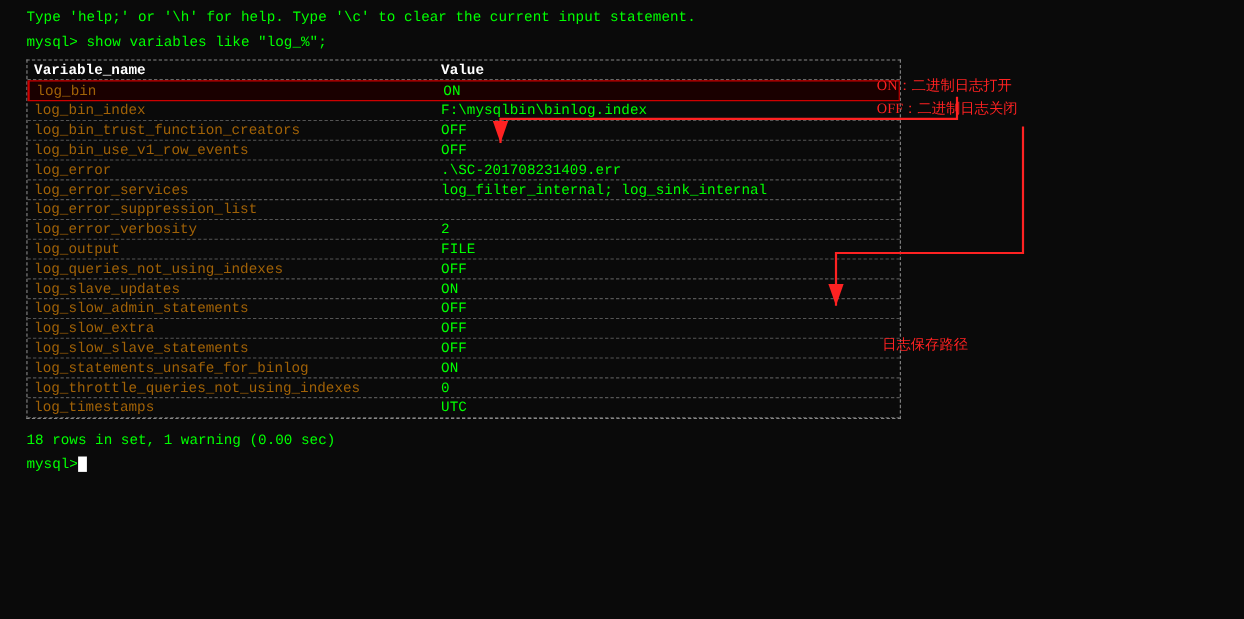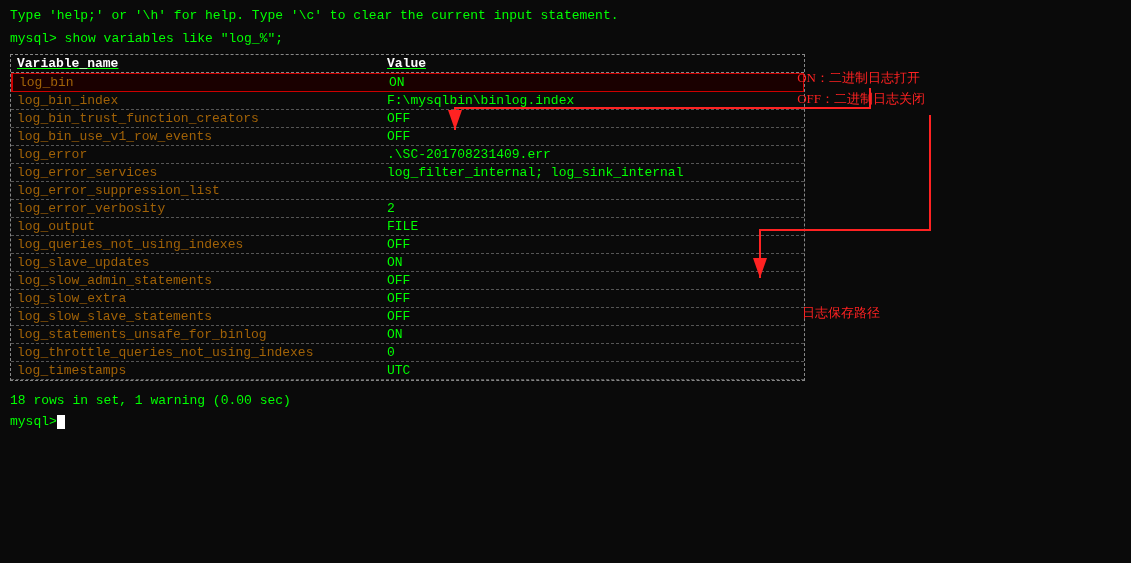--- a/index.html
+++ b/index.html
@@ -7,21 +7,21 @@
       background-color: #0a0a0a;
       color: #00ff00;
       font-family: 'Courier New', Courier, monospace;
       font-size: 13px;
       width: 1131px;
       height: 563px;
       overflow: hidden;
       position: relative;
     }
     .terminal {
-      padding: 8px 10px;
+      padding: 8px 24px;
       position: relative;
     }
     .intro-line {
       color: #00ff00;
       margin-bottom: 8px;
       font-size: 13px;
     }
     .command-line {
       color: #00ff00;
       margin-bottom: 8px;
@@ -29,21 +29,20 @@
     }
     .table-container {
       border: 1px dashed #888;
       display: inline-block;
       min-width: 780px;
       margin-bottom: 6px;
     }
     .table-header-row {
       display: flex;
       border-bottom: 1px dashed #888;
-      text-decoration: underline;
     }
     .table-row {
       display: flex;
       border-bottom: 1px dashed #555;
     }
     .table-row.highlighted {
       background-color: #1a0000;
       border: 1px solid #cc0000;
       border-left: 2px solid #cc0000;
     }

